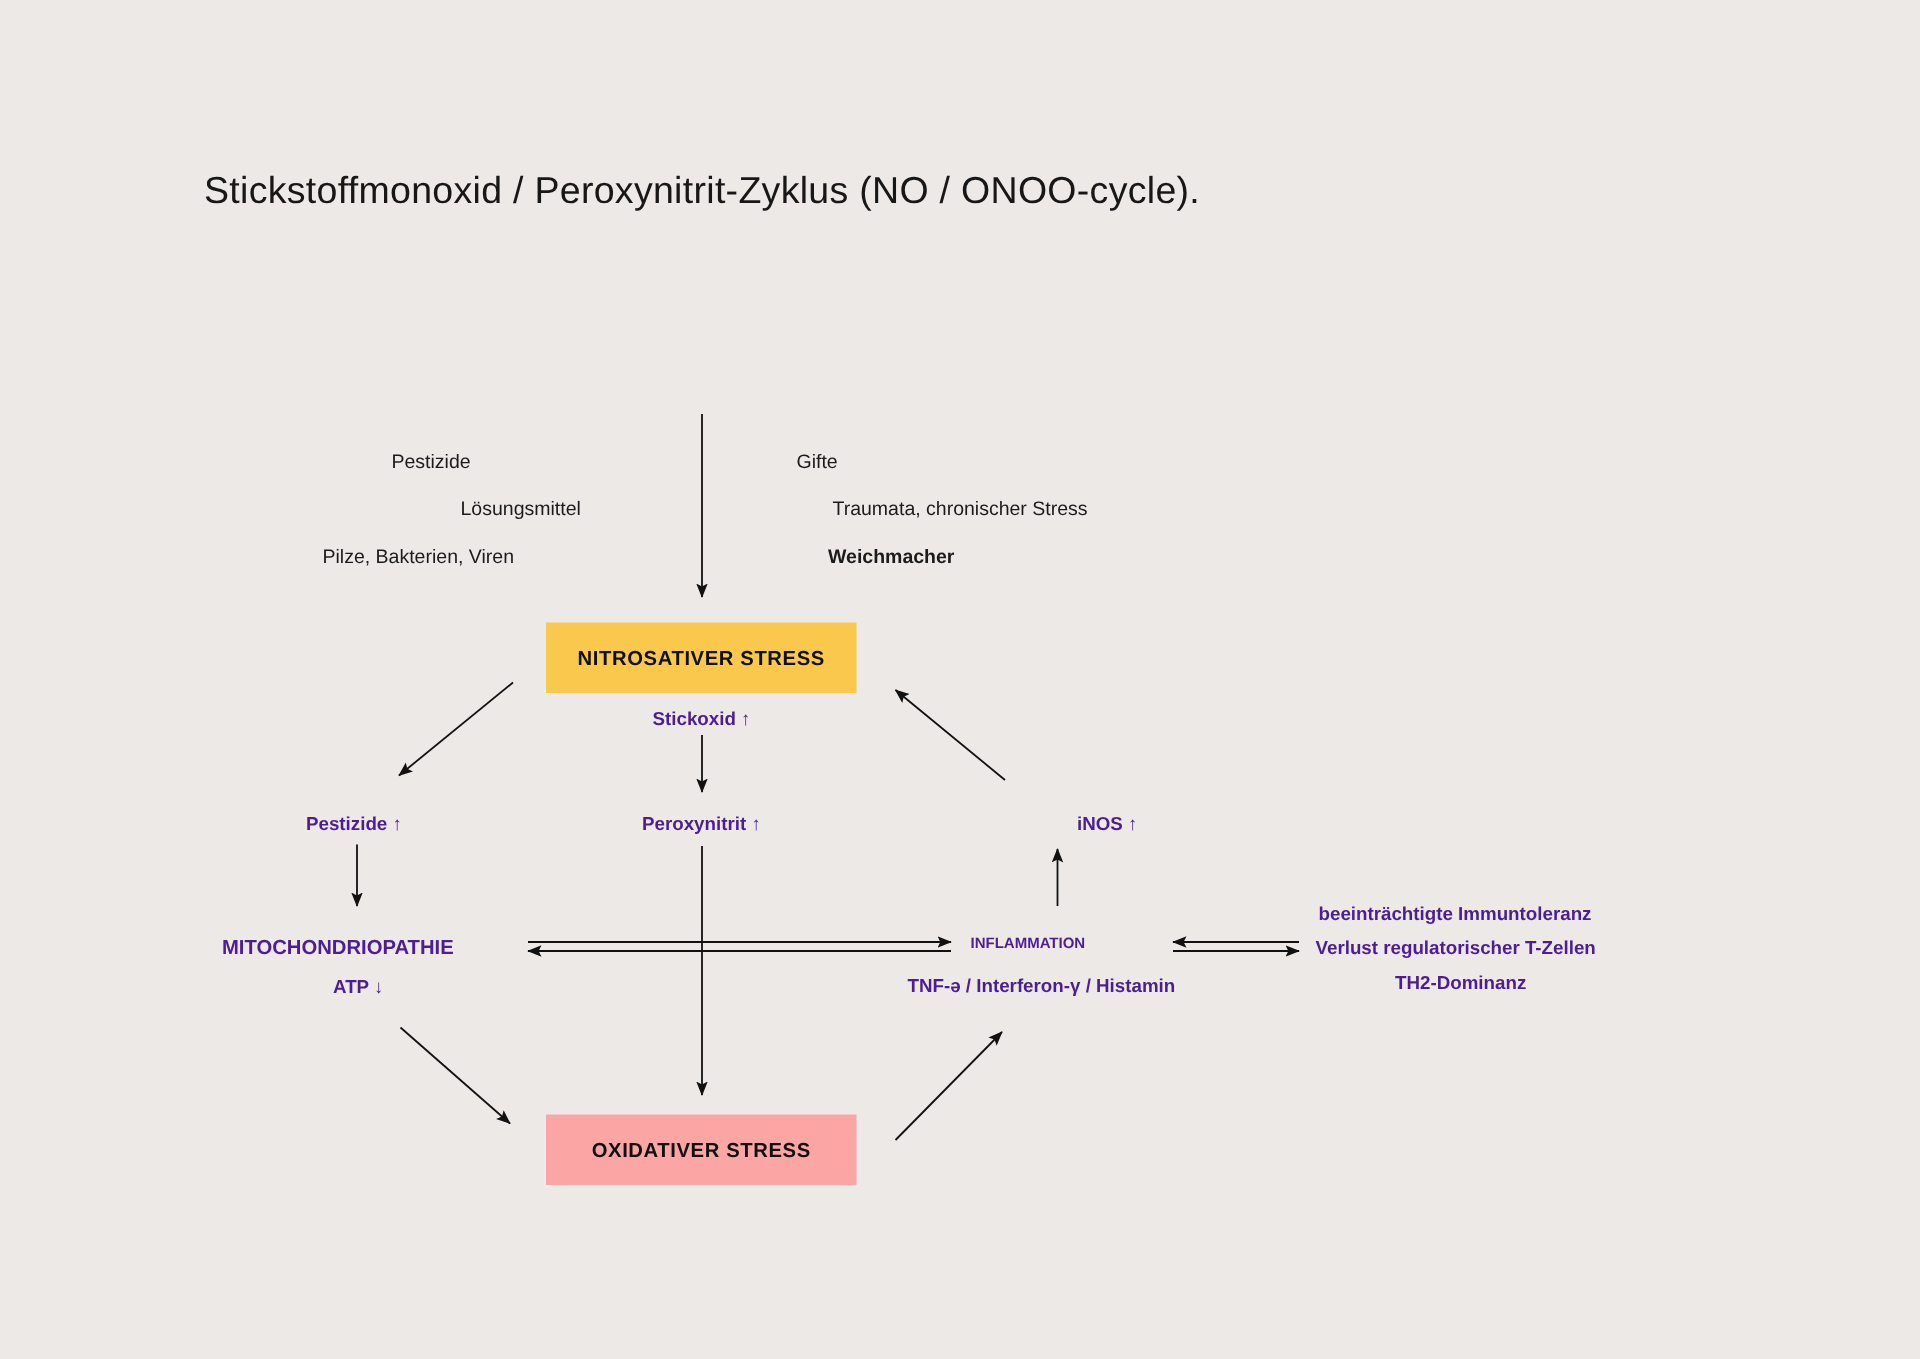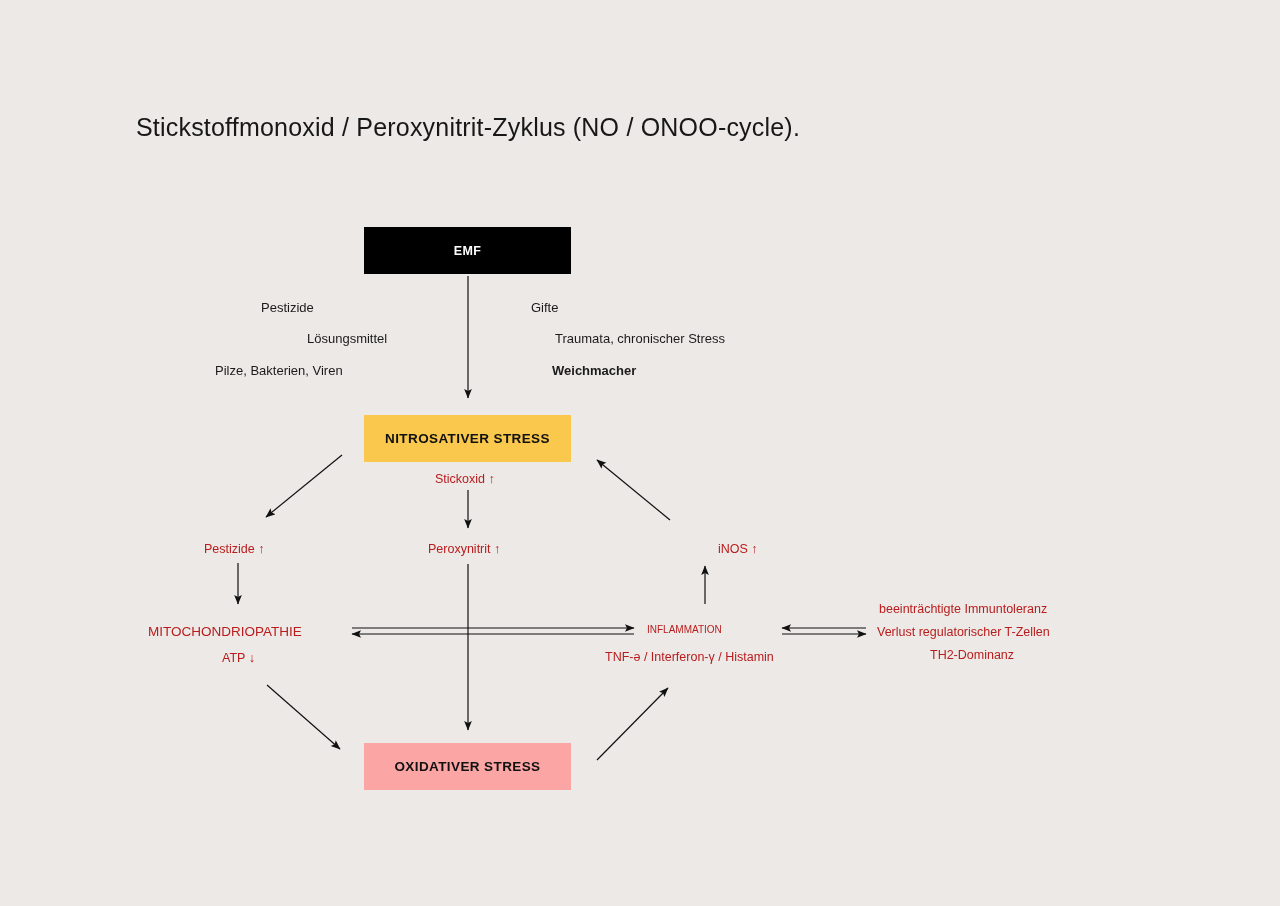--- a/index.html
+++ b/index.html
@@ -90,22 +90,22 @@
   #inf-pestizide       { left: 261px; top: 288px; }
   #inf-loesungsmittel  { left: 307px; top: 319px; }
   #inf-pilze           { left: 215px; top: 351px; }
   #inf-gifte           { left: 531px; top: 288px; }
   #inf-traumata        { left: 555px; top: 319px; }
   #inf-weichmacher     { left: 552px; top: 351px; font-weight: bold; }
 
   
   .mediator {
     font-size: 12.5px;
-    font-weight: normal;
-    color: #b91c1c;
+    font-weight: bold;
+    color: #4c1d95;
     white-space: nowrap;
   }
   #lbl-stickoxid   { left: 435px; top: 460px; }
   #lbl-superoxid   { left: 204px; top: 530px; }
   #lbl-peroxynitrit{ left: 428px; top: 530px; }
   #lbl-inos        { left: 686px; top: 530px; padding-left: 32px; }
   #lbl-mitochondriopathie { left: 148px; top: 612px; font-size: 13.5px; }
   #lbl-atp         { left: 222px; top: 639px; }
   #lbl-inflammation{ left: 647px; top: 612px; font-size: 10px; }
   #lbl-tnf         { left: 605px; top: 638px; }
@@ -151,23 +151,20 @@
     </g>
 
     <g stroke="#111111" stroke-width="1.2" fill="none">
       <line x1="866" y1="616" x2="782" y2="616" marker-end="url(#arrowhead)"></line>
       <line x1="782" y1="622" x2="866" y2="622" marker-end="url(#arrowhead)"></line>
     </g>
   </svg>
 
   <div id="title" class="abs">Stickstoffmonoxid / Peroxynitrit-Zyklus (NO / ONOO-cycle).</div>
 
-  <div id="box-emf" class="abs node-box">
-    <span>EMF</span>
-  </div>
 
   <div id="box-nitrosativer" class="abs node-box">
     <span>NITROSATIVER STRESS</span>
   </div>
 
   <div id="box-oxidativer" class="abs node-box">
     <span>OXIDATIVER STRESS</span>
   </div>
 
   <div id="inf-pestizide" class="abs influence">Pestizide</div>

